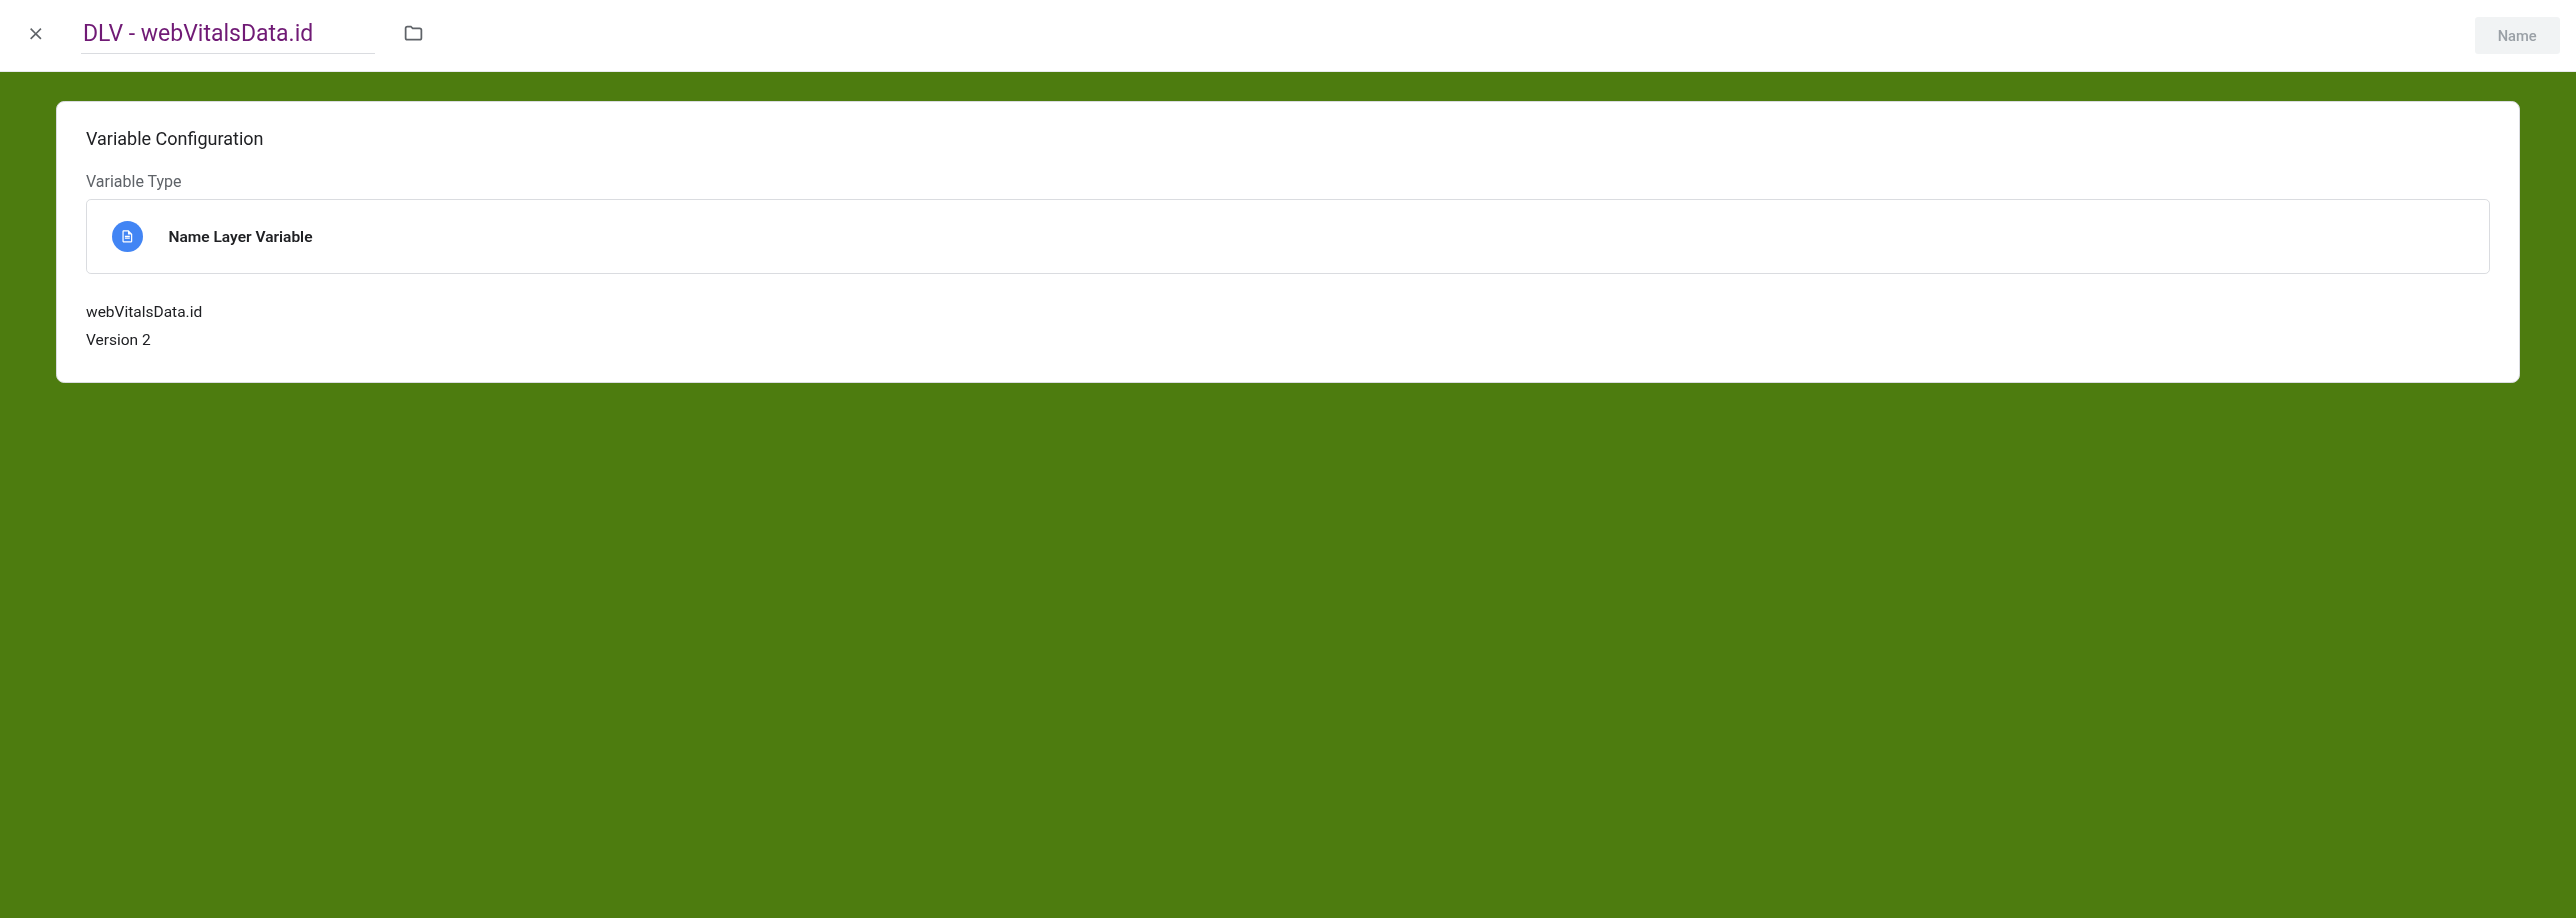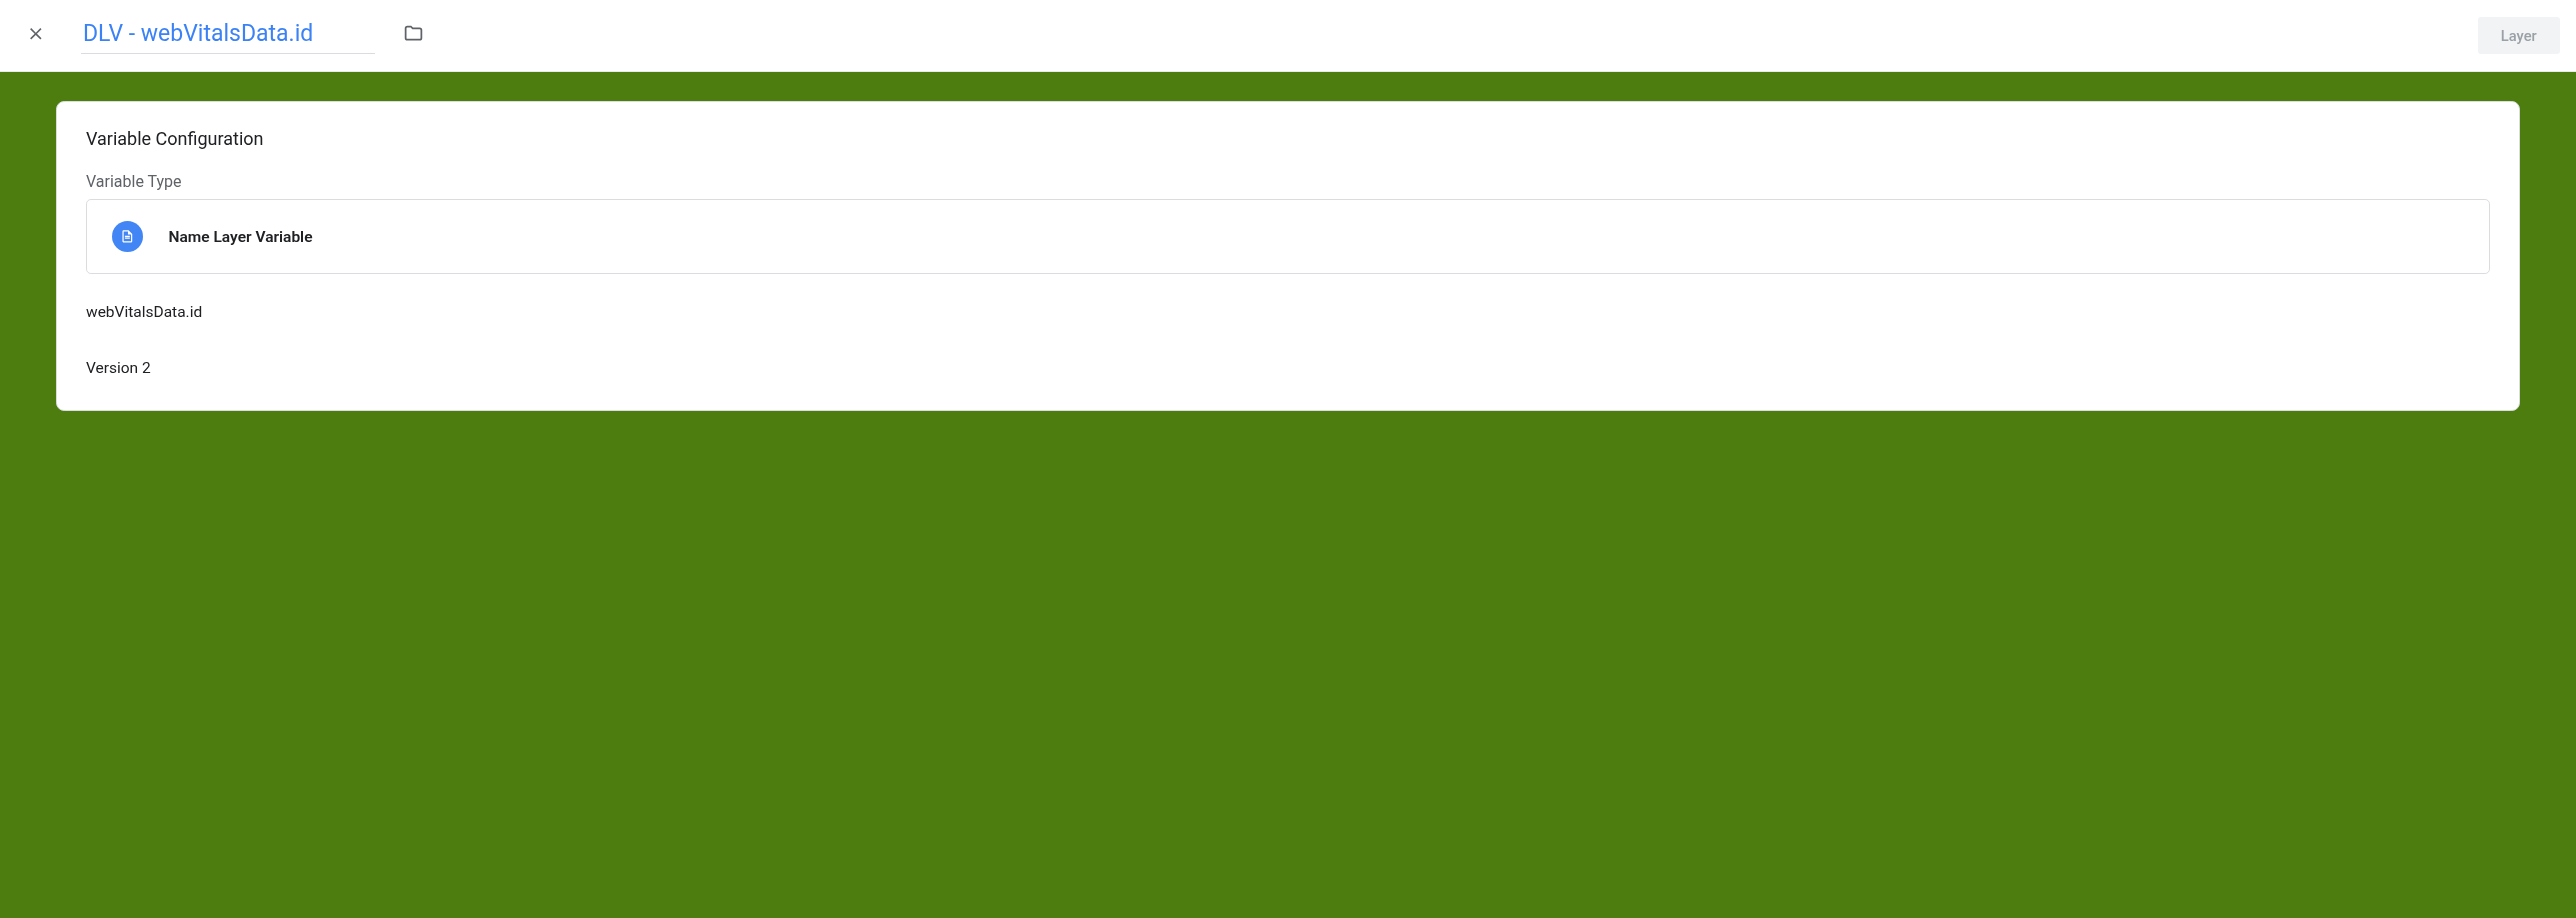--- a/index.html
+++ b/index.html
@@ -44,21 +44,21 @@
     
     .title-wrap {
       display: flex;
       align-items: center;
       gap: 19.6px;
     }
     
     .title-input {
       font-size: 23px;
       font-weight: 400;
-      color: #3b82f6;
+      color: #701a75;
       border: none;
       border-bottom: 0.8px solid #dadce0;
       padding: 3.3px 1.6px 6.5px 1.6px;
       outline: none;
       background: transparent;
       min-width: 253px;
       font-family: inherit;
     }
     
     .folder-btn {
@@ -155,21 +155,21 @@
     
     .type-name {
       font-size: 15.5px;
       font-weight: 600;
       color: #202124;
     }
     
     .field-value {
       font-size: 15.5px;
       color: #202124;
-      margin-bottom: 38px;
+      margin-bottom: 10px;
     }
     
     .field-value:last-child {
       margin-bottom: 4px;
     }
     
     .help-icon {
       display: inline-flex;
       align-items: center;
       justify-content: center;
@@ -203,21 +203,21 @@
       <span>
         <svg viewBox="0 0 24 24">
             <path d="M3 6a2 2 0 0 1 2-2h4l2 2h8a2 2 0 0 1 2 2v9a2 2 0 0 1-2 2H5a2 2 0 0 1-2-2V6z"></path>
           </svg>
       </span>
     </button>
   </div>
 
   <div class="spacer"></div>
 
-  <button class="save-btn">Layer</button>
+  <button class="save-btn">Name</button>
 </div>
 
 <div class="content">
   <div class="card">
     <h2 class="card-title">Variable Configuration</h2>
 
     <div class="field-label">Variable Type</div>
 
     <div class="type-box">
       <div class="type-icon">

